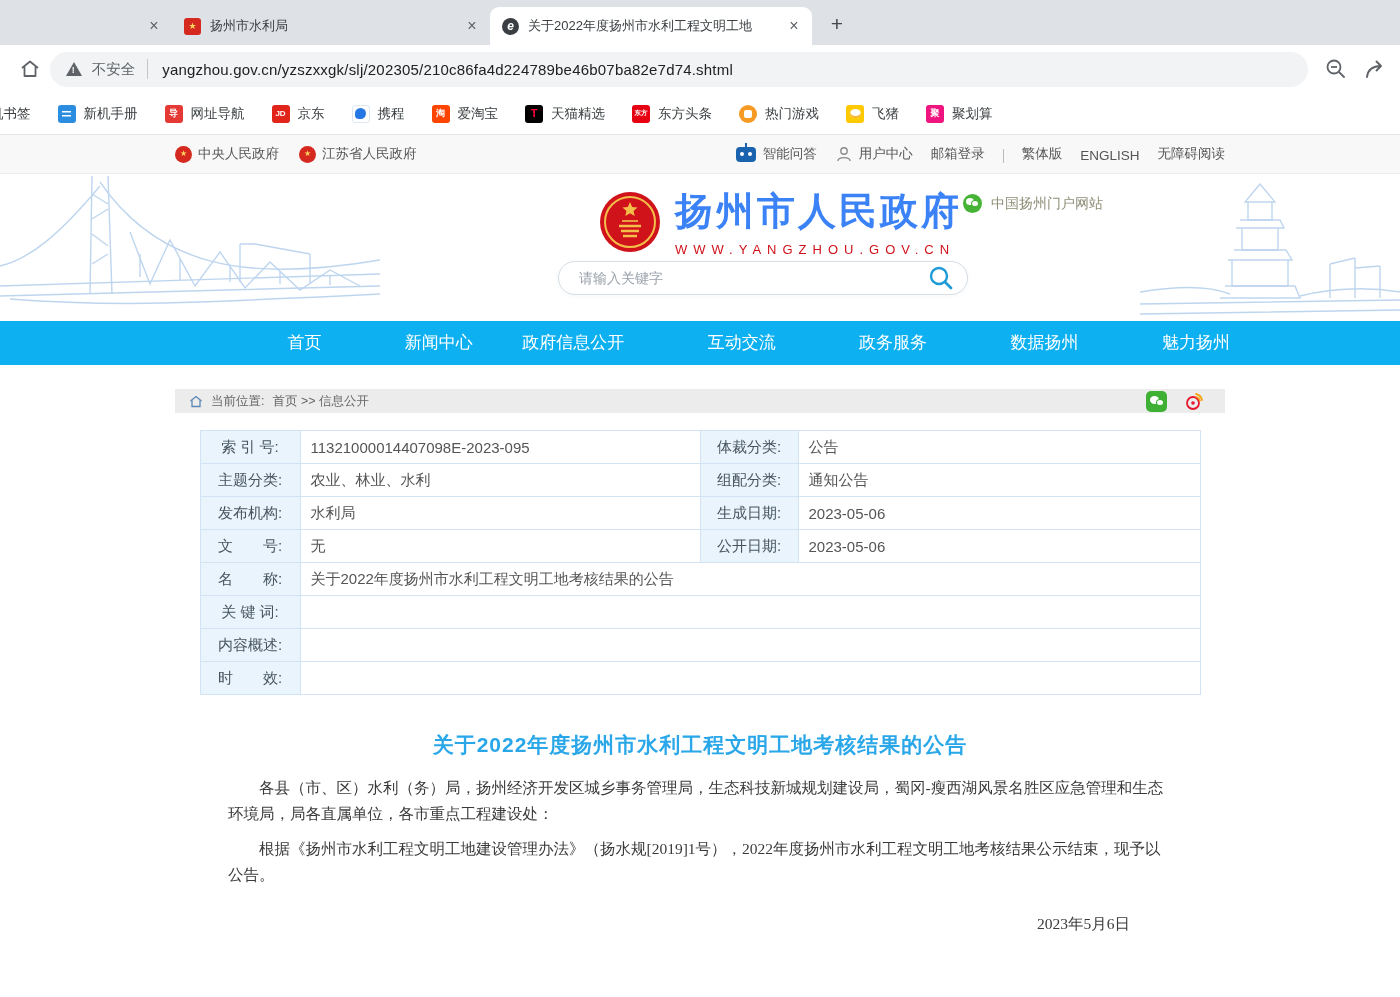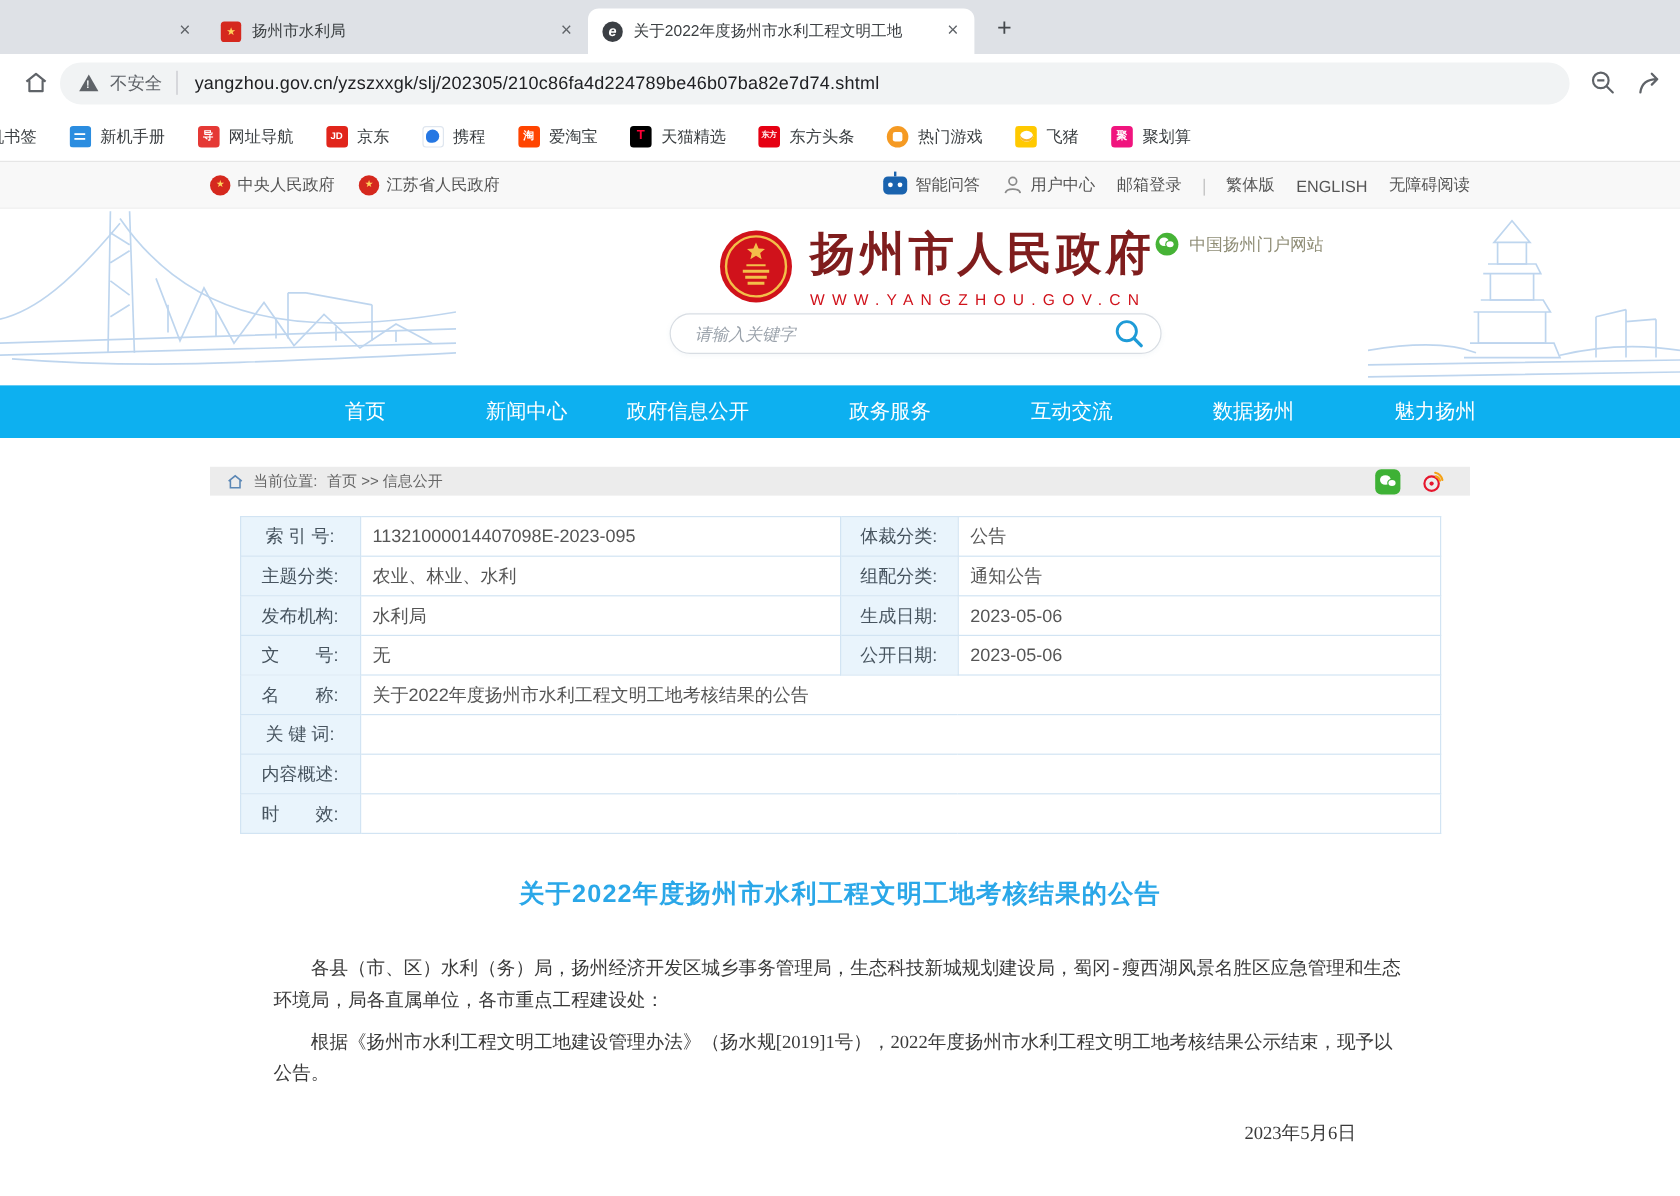--- a/index.html
+++ b/index.html
@@ -76,36 +76,36 @@
   .robot-ico::before { content:""; position:absolute; left:4px; top:5px; width:4px; height:4px;
     border-radius:50%; background:#fff; box-shadow:8px 0 0 #fff; }
   .robot-ico::after { content:""; position:absolute; left:9px; top:-4px; width:2px; height:4px; background:#1a63ae; }
   .udiv { width:1px; height:14px; background:#bbb; margin-left:18px; }
 
   .siteheader { height:147px; position:relative; background:#fff; overflow:hidden; }
   .sketch { position:absolute; top:0; opacity:.75; }
   .sketch-l { left:0; } .sketch-r { right:0; }
   .brand { position:absolute; left:598px; top:12px; display:flex; align-items:center; }
   .brand-txt { margin-left:13px; }
-  .site-name { font-size:38px; font-weight:bold; color:#7f1d1d; letter-spacing:3px;
+  .site-name { font-size:38px; font-weight:bold; color:#3b82f6; letter-spacing:3px;
     font-family:"Liberation Sans","DejaVu Sans",sans-serif; }
   .site-url { font-size:13px; color:#d0121b; letter-spacing:6px; margin-top:5px; }
   .portal { position:absolute; left:963px; top:20px; display:flex; align-items:center;
     font-size:14px; color:#8f8d76; }
   .wechat-round { width:19px; height:19px; border-radius:50%; background:#46b336; margin-right:9px;
     position:relative; }
   .wechat-round::before { content:""; position:absolute; left:3px; top:4px; width:8px; height:7px;
     border-radius:50%; background:#fff; }
   .wechat-round::after { content:""; position:absolute; left:9px; top:7px; width:6px; height:5px;
     border-radius:50%; background:#fff; box-shadow:0 0 0 1px #46b336; }
   .searchbox { position:absolute; left:558px; top:87px; width:410px; height:34px; background:#fff;
     border:1px solid #d8dde3; border-radius:17px; display:flex; align-items:center;
     box-shadow:0 1px 4px rgba(120,150,180,.08); }
   .searchbox input { flex:1; border:none; outline:none; background:transparent; margin-left:20px;
-    font-size:14px; color:#ef4444; font-family:inherit;font-style:italic; }
+    font-size:14px; color:#ef4444; font-family:inherit; }
   .searchbox input::placeholder { color:#9aa2ab; }
   .search-btn { margin-right:13px; display:flex; }
 
   .mainnav { height:44px; background:#0db0f0; }
   .mainnav .inner { width:1060px; margin:0 auto; height:100%; display:flex; }
   .nav-item { flex:1; text-align:right; line-height:44px; color:#fff; font-size:17px; cursor:pointer; }
 
   .content { width:1050px; margin:24px auto 0; }
   .breadcrumb { height:24px; background:#ececec; display:flex; align-items:center;
     padding:0 14px; font-size:12.5px; color:#666; }
@@ -120,21 +120,21 @@
   .meta { width:1000px; margin:17px auto 0; border-collapse:collapse; font-size:15px; color:#4d5a66;
     table-layout:fixed; }
   .meta td { border:1px solid #d2e4f3; height:33px; padding:0 10px; overflow:hidden; white-space:nowrap; }
   .meta td.lbl { background:#e9f4fc; text-align:center; color:#47545f; }
   .meta td.val { color:#555; }
 
   .article { padding:0 53px; font-family:"Liberation Serif","DejaVu Serif",serif; color:#3a3a3a; }
   .article-title { margin-top:36px; text-align:center; color:#2aa7e8; font-size:21px; font-weight:bold;
     letter-spacing:1px; font-family:"Liberation Sans","DejaVu Sans",sans-serif; }
   .apara { font-size:15.5px; line-height:26px; text-indent:2em; }
-  .apara.first { margin-top:36px;font-family:Liberation Mono, monospace; }
+  .apara.first { margin-top:16px; }
   .apara.second { margin-top:9px; }
   .article-date { text-align:right; font-size:15.5px; margin-top:26px; padding-right:42px; }
 </style>
 </head>
 <body>
 
 <div class="tabstrip">
   <div class="tab tab-cut">
     <span class="tab-x">×</span>
   </div>
@@ -329,22 +329,22 @@
         </svg>
     </span>
   </div>
 </div>
 
 <div class="mainnav">
   <div class="inner">
     <div class="nav-item">首页</div>
     <div class="nav-item">新闻中心</div>
     <div class="nav-item">政府信息公开</div>
+    <div class="nav-item">互动交流</div>
     <div class="nav-item">政务服务</div>
-    <div class="nav-item">互动交流</div>
     <div class="nav-item">数据扬州</div>
     <div class="nav-item">魅力扬州</div>
   </div>
 </div>
 
 <div class="content">
   <div class="breadcrumb">
     <svg width="14" height="13" viewBox="0 0 14 13">
         <path d="M1.5 6 L7 1.5 L12.5 6 M3 5.2 V11.5 H11 V5.2" fill="none" stroke="#5b87b5" stroke-width="1.3"></path>
       </svg>

